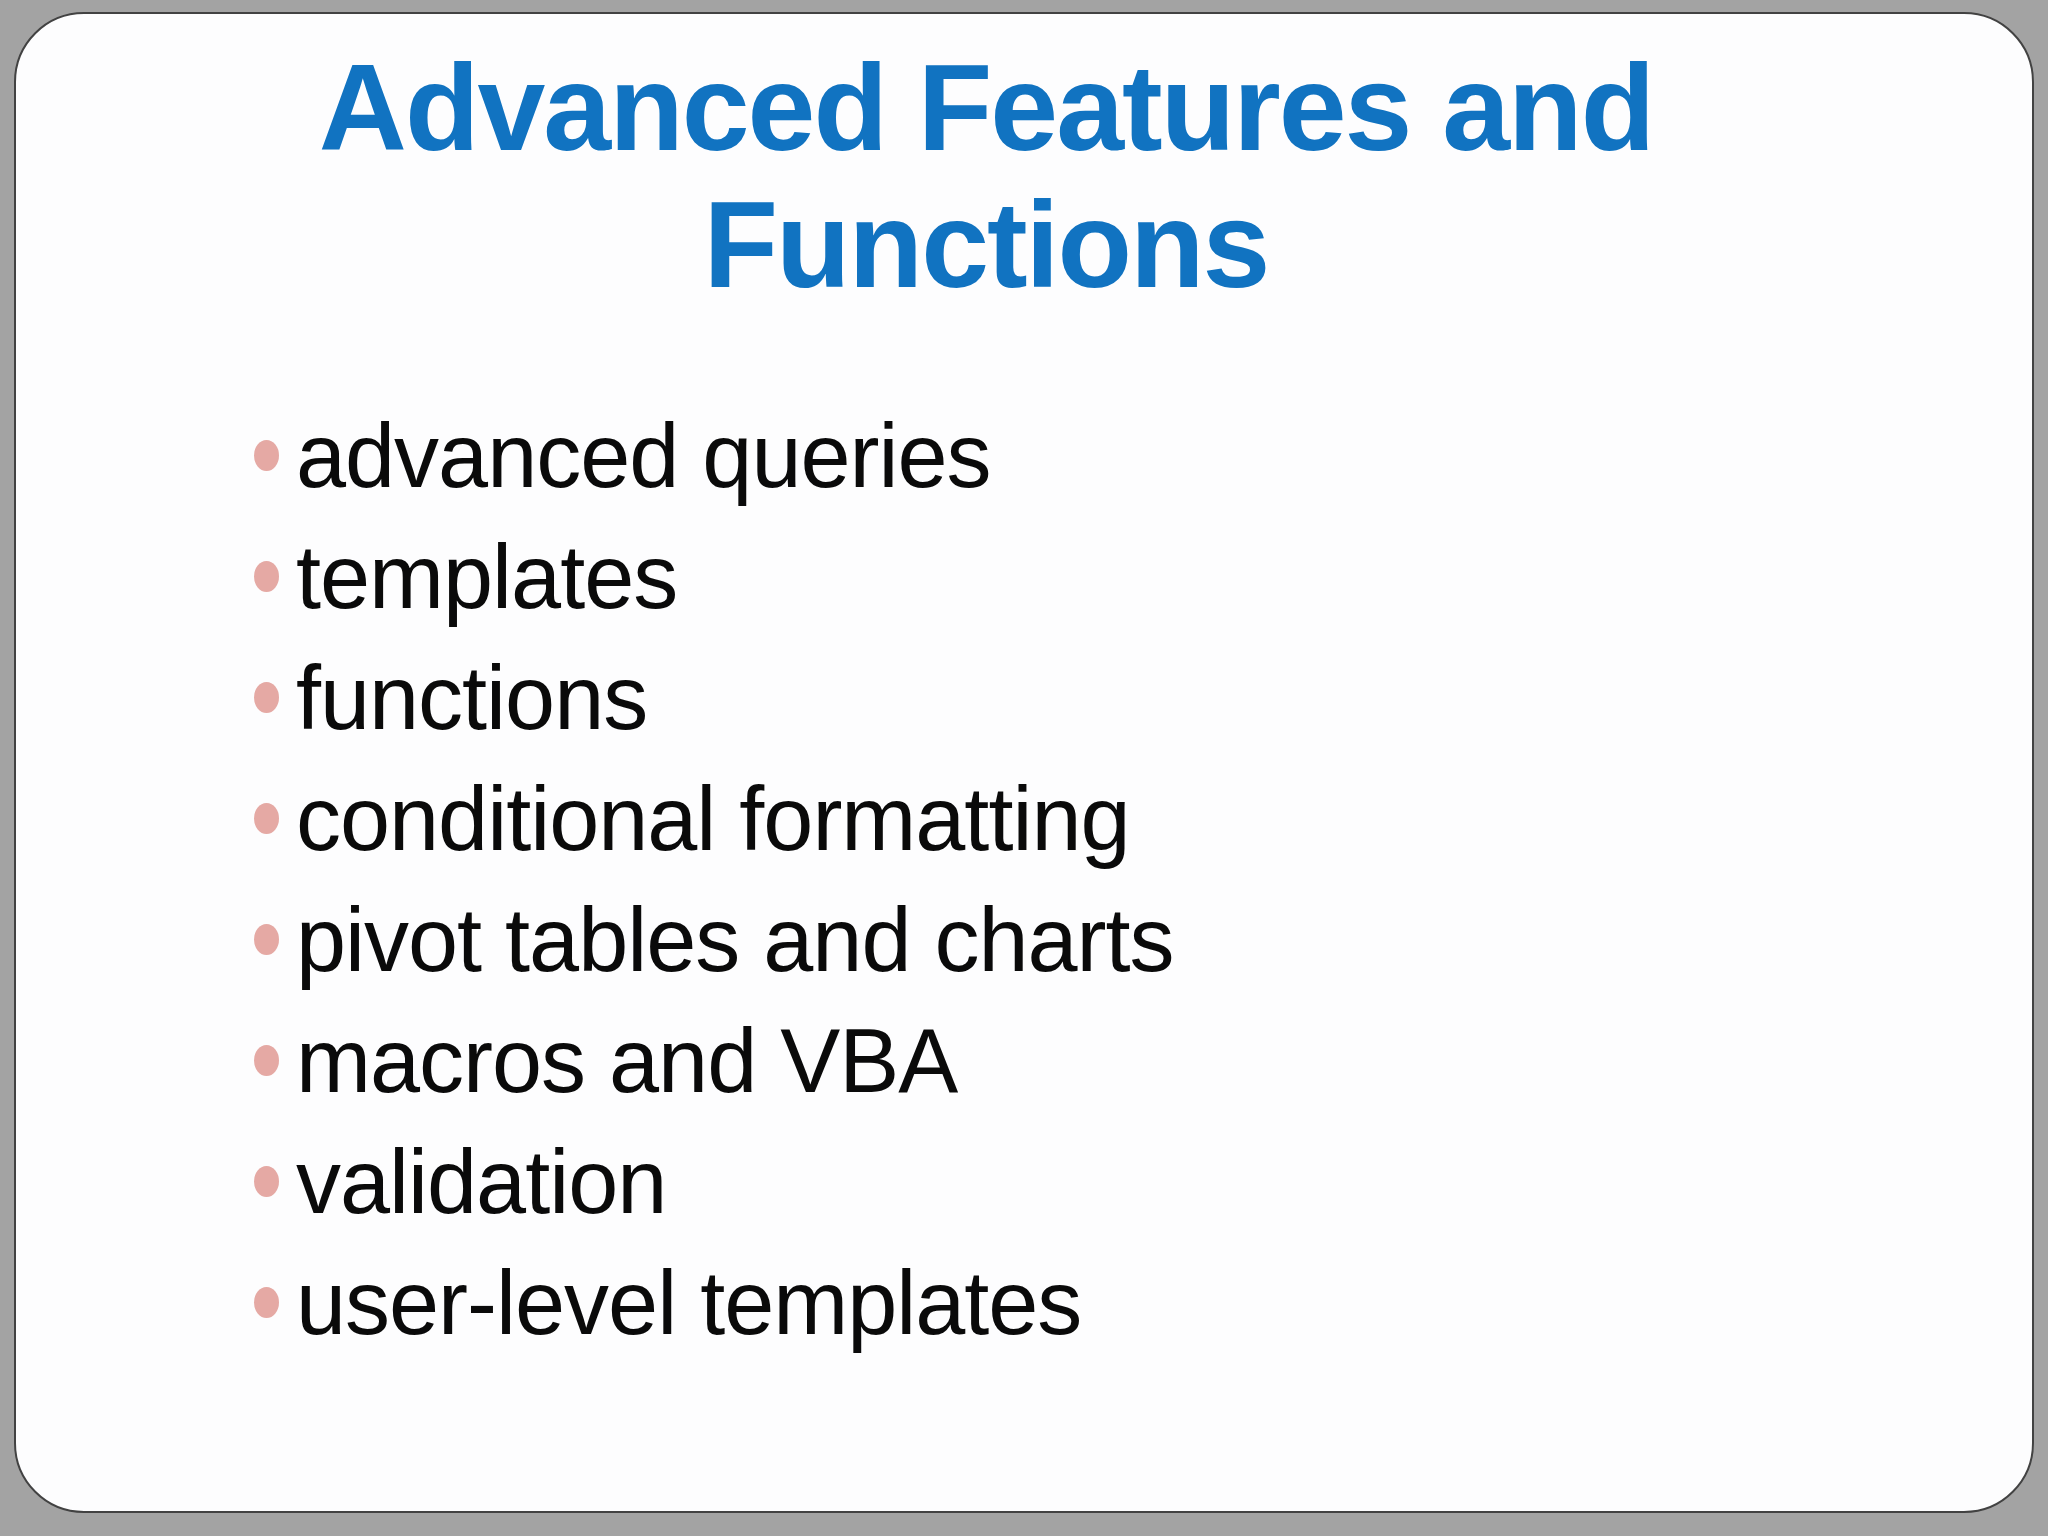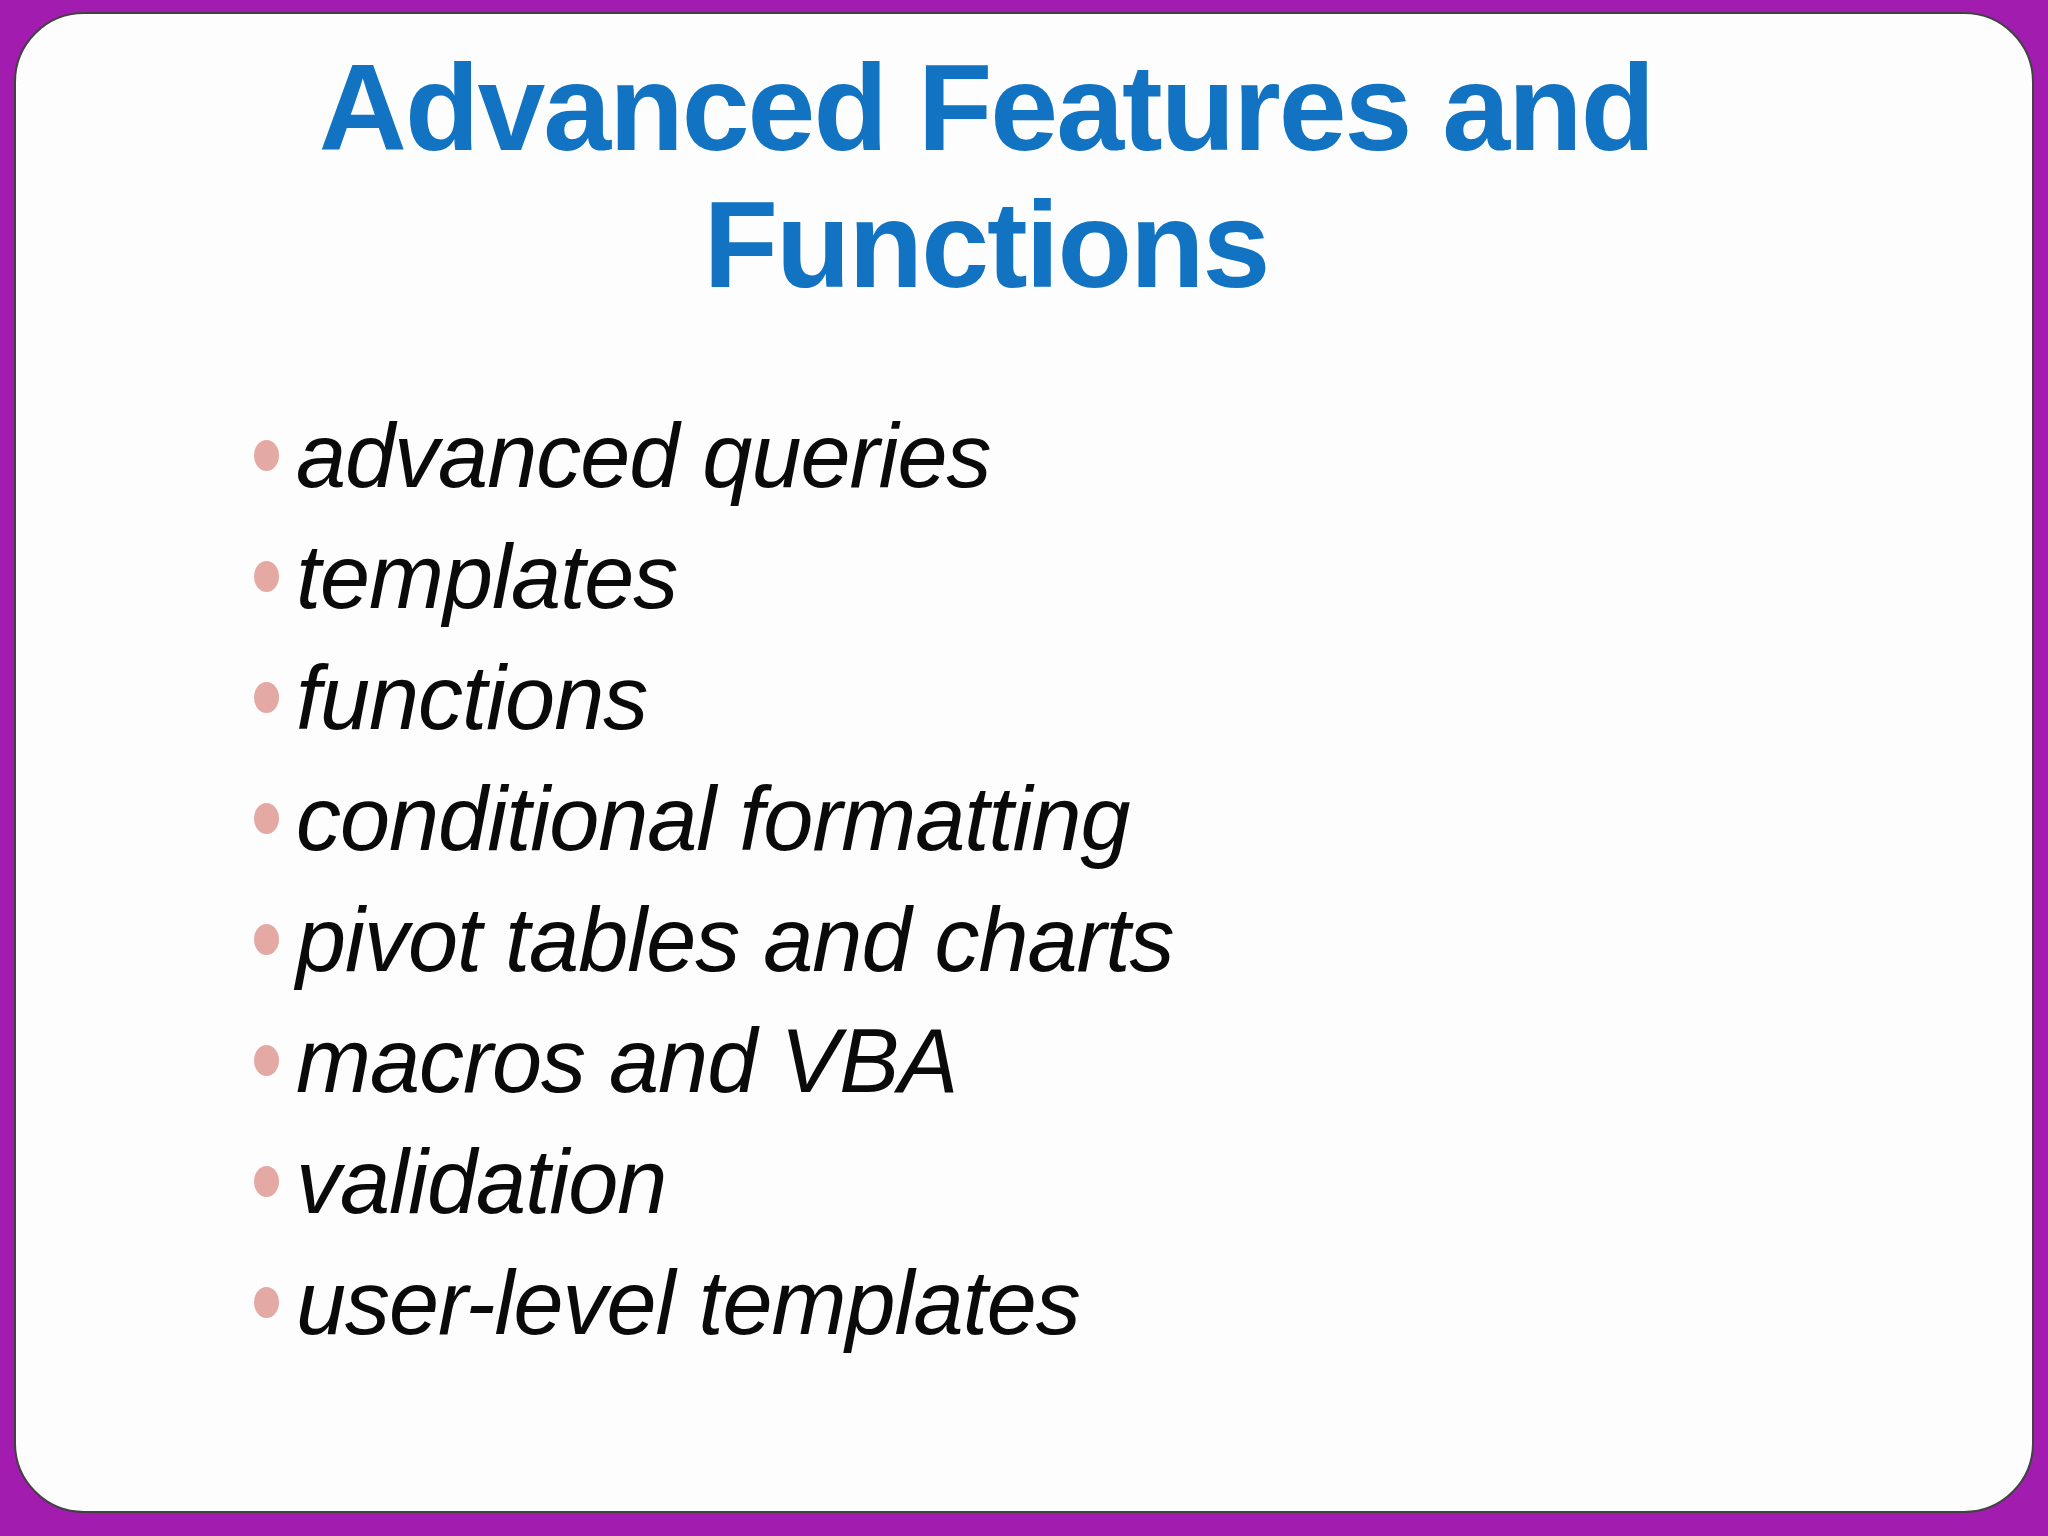--- a/index.html
+++ b/index.html
@@ -9,21 +9,21 @@
     height: 1536px;
     background: #fafafa;
     overflow: hidden;
     font-family: "Liberation Sans", sans-serif;
   }
 
   .canvas {
     position: relative;
     width: 2048px;
     height: 1536px;
-    background: #a21caf;
+    background: #a3a3a3;
   }
 
   .slide {
     position: absolute;
     left: 14px;
     top: 12px;
     width: 2020px;
     height: 1501px;
     background: var(--slide-bg, #fdfdfe);
     border: 2px solid var(--border-color, #424242);
@@ -47,21 +47,20 @@
   ul.bullet-list {
     list-style: none;
     margin-top: 82px;
     padding-left: 238px;
   }
 
   ul.bullet-list li {
     display: flex;
     align-items: center;
     height: 121px;
-    font-style: italic;
   }
 
   .bullet-dot {
     flex: 0 0 auto;
     width: 25px;
     height: 31px;
     border-radius: 50%;
     background: var(--bullet-color, #e5a9a4);
     margin-right: 17px;
   }

